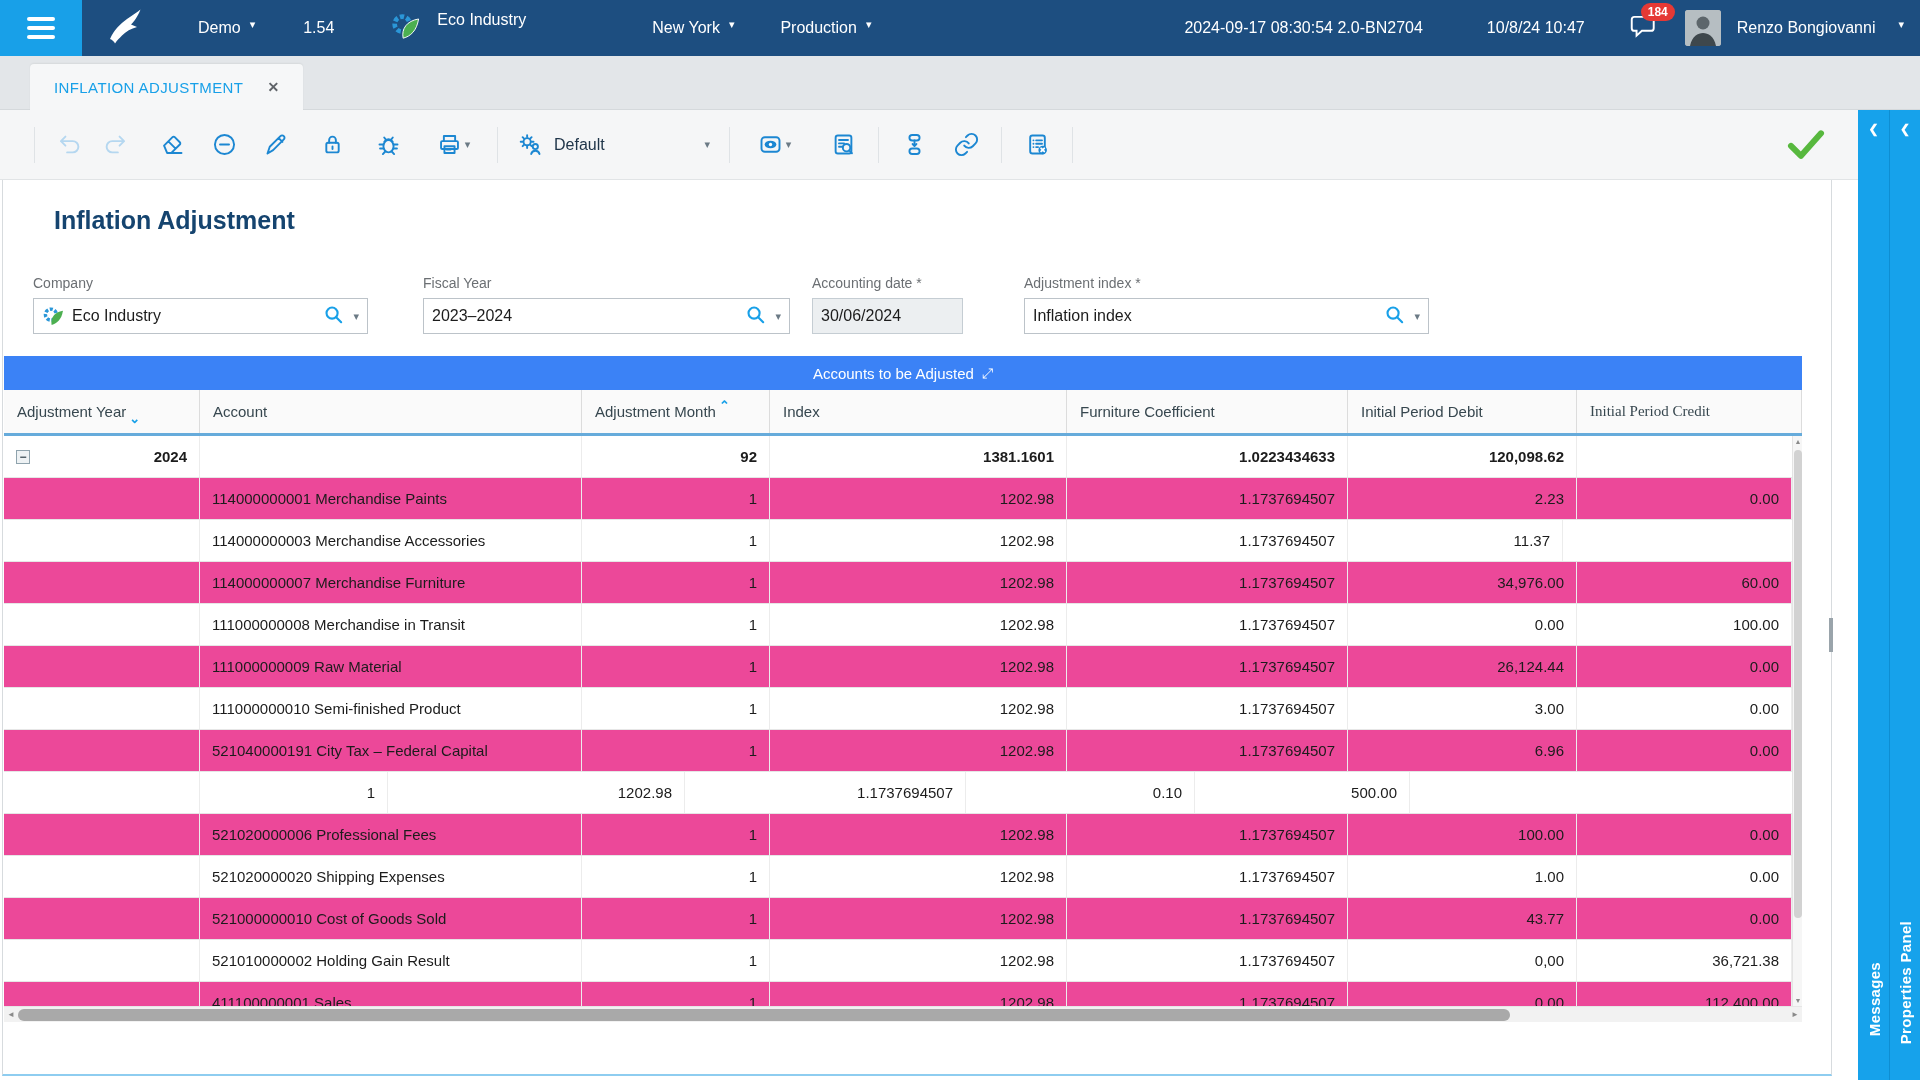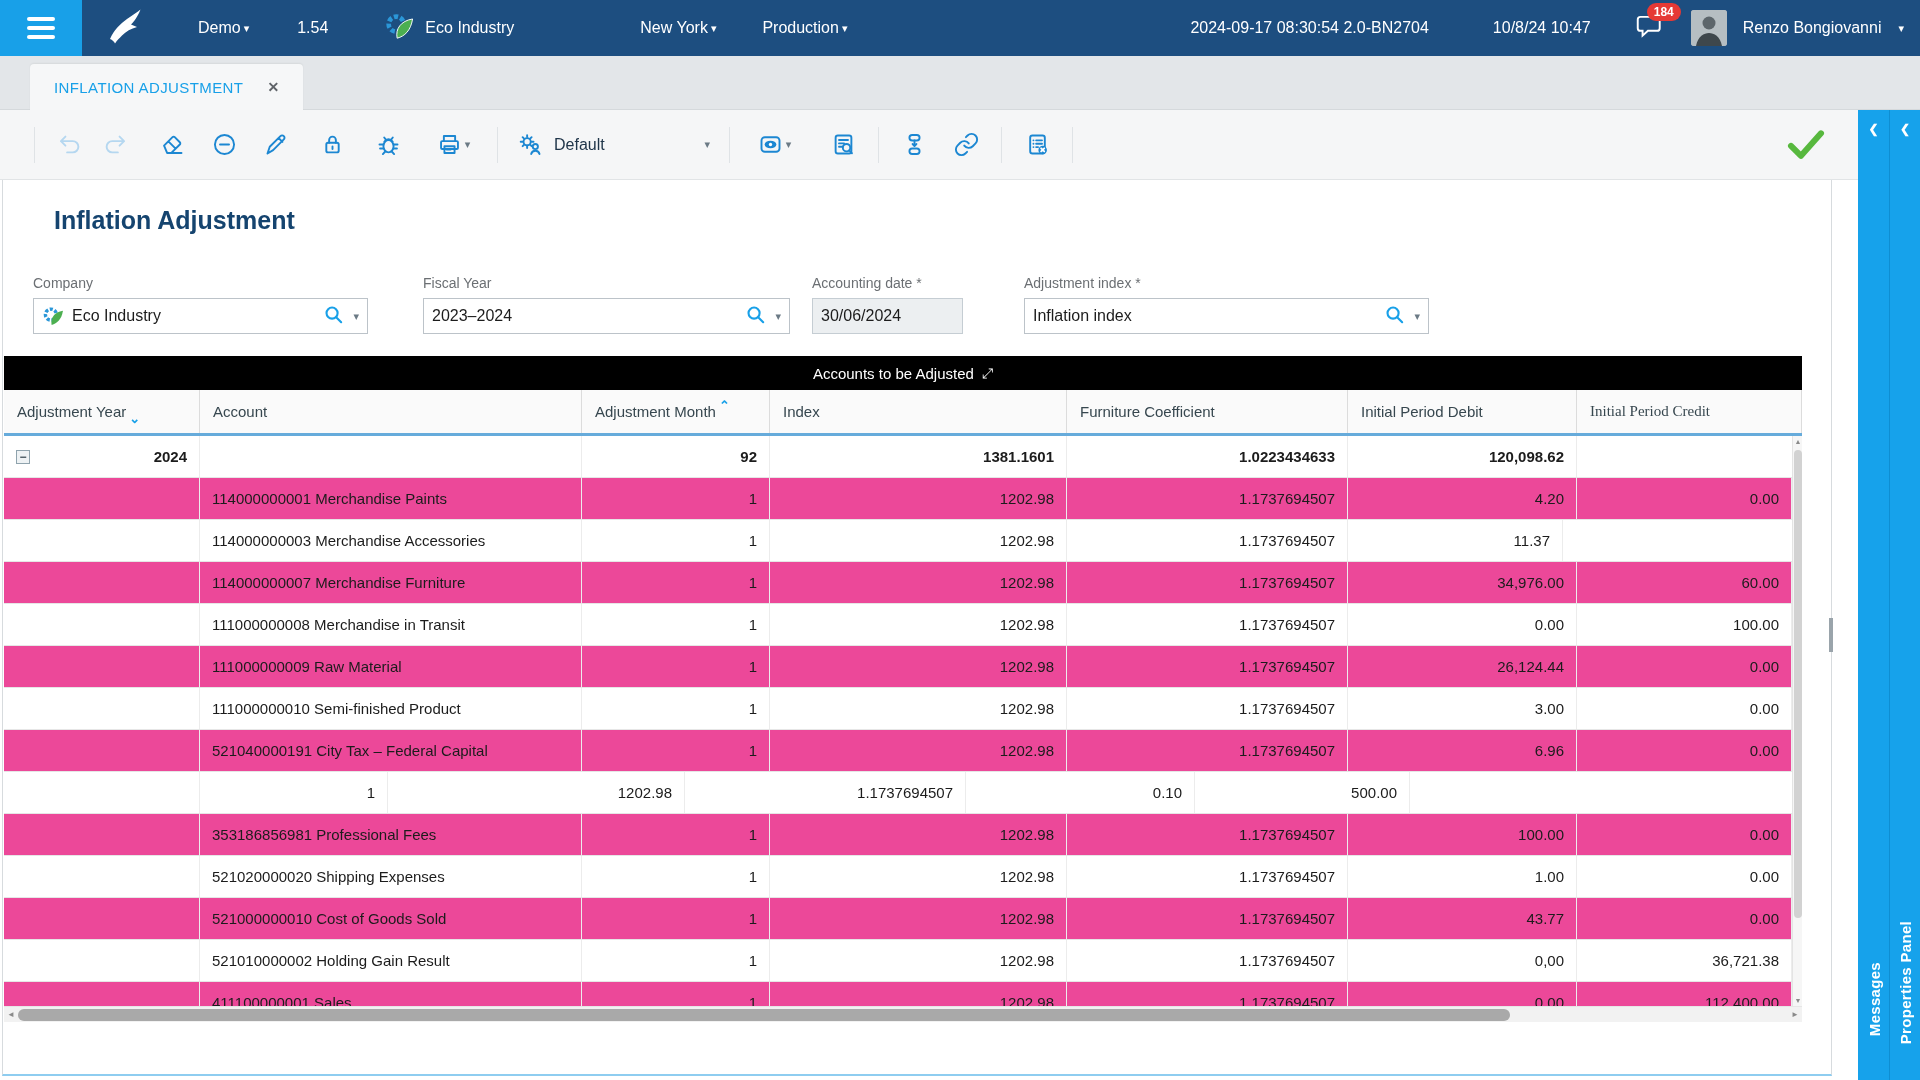--- a/index.html
+++ b/index.html
@@ -5,21 +5,21 @@
   *{box-sizing:border-box;margin:0;padding:0;}
   html,body{width:1920px;height:1080px;overflow:hidden;}
   body{font-family:"Liberation Sans",sans-serif;background:#fff;}
   .app{position:relative;width:1920px;height:1080px;background:#fff;display:flex;flex-direction:column;}
 
   
   .topbar{height:56px;background:#1d4e80;display:flex;align-items:center;color:#fff;flex:0 0 auto;}
   .burger{width:82px;height:56px;background:#18a0e8;display:flex;flex-direction:column;align-items:center;justify-content:center;gap:5px;cursor:pointer;}
   .burger i{display:block;width:28px;height:4px;background:#fff;border-radius:2px;}
   .bird{margin-left:20px;}
-  .tb-item{font-size:16px;display:flex;align-items:center;gap:3px;white-space:nowrap;}
+  .tb-item{font-size:16px;display:flex;gap:9px;white-space:nowrap;}
   .caret{font-size:11px;color:#fff;line-height:1;}
   .tb-right{margin-left:auto;display:flex;align-items:center;gap:0;padding-right:16px;}
   .badge-wrap{position:relative;margin-left:42px;}
   .badge{position:absolute;top:-8px;left:14px;background:#e53935;color:#fff;font-size:12px;font-weight:700;padding:2px 7px;border-radius:9px;}
   .avatar{width:36px;height:36px;border-radius:3px;background:#aeb6ba;overflow:hidden;margin-left:26px;}
 
   
   .tabbar{height:54px;background:#e3e6e9;display:flex;align-items:flex-end;border-bottom:1px solid #d5d9dc;flex:0 0 auto;}
   .tab{margin-left:30px;height:46px;background:#f6f7f8;border-radius:4px 4px 0 0;display:flex;align-items:center;padding:0 24px;margin-bottom:-1px;box-shadow:0 -1px 2px rgba(0,0,0,.06);}
   .tab-label{color:#18a0e8;font-size:15px;letter-spacing:.4px;}
@@ -52,21 +52,21 @@
   .fbox.readonly{background:#eceff1;border-color:#c5cdd3;}
   .fbox .mag{margin-left:6px;}
   .fbox .dd-caret{margin-left:8px;}
   .f-company{width:335px;}
   .f-fiscal{width:367px;margin-left:55px;}
   .f-date{width:151px;margin-left:22px;}
   .f-index{width:405px;margin-left:61px;}
 
   
   .grid{position:relative;margin:22px 0 0 1px;width:1798px;}
-  .grid-titlebar{height:34px;background:#000000;color:#fff;display:flex;align-items:center;justify-content:center;font-size:15px;gap:8px;}
+  .grid-titlebar{height:34px;background:#3b82f6;color:#fff;display:flex;align-items:center;justify-content:center;font-size:15px;gap:8px;}
   .expand-ic{font-size:14px;cursor:pointer;}
   .ghead{display:flex;height:46px;background:#fafafa;border-bottom:3px solid #66abdb;width:1798px;}
   .hcell{display:flex;align-items:center;padding:0 13px;font-size:15px;color:#37474f;border-right:1px solid #dcdcdc;gap:3px;}
   .sort{color:#18a0e8;font-weight:700;font-size:13px;}
   .sort.asc{align-self:flex-start;margin-top:8px;}
   .sort.desc{align-self:flex-end;margin-bottom:7px;}
   .gbody{position:relative;height:570px;overflow:hidden;width:1788px;}
   .grow{display:flex;height:42px;border-bottom:1px solid #e6e6e6;background:#fff;cursor:pointer;}
   .grow.alt{background:#ec4899;}
   .gcell{display:flex;align-items:center;padding:0 12px;font-size:15px;color:#1c1c1c;border-right:1px solid #ececec;overflow:hidden;white-space:nowrap;}
@@ -368,21 +368,21 @@
                 <div class="gcell c3 num">1381.1601</div>
                 <div class="gcell c4 num">1.0223434633</div>
                 <div class="gcell c5 num">120,098.62</div>
               </div>
               <div class="grow alt">
                 <div class="gcell c0"></div>
                 <div class="gcell c1">114000000001 Merchandise Paints</div>
                 <div class="gcell c2 num">1</div>
                 <div class="gcell c3 num">1202.98</div>
                 <div class="gcell c4 num">1.1737694507</div>
-                <div class="gcell c5 num">4.20</div>
+                <div class="gcell c5 num">2.23</div>
                 <div class="gcell c6 num">0.00</div>
               </div>
               <div class="grow">
                 <div class="gcell c0"></div>
                 <div class="gcell c1">114000000003 Merchandise Accessories</div>
                 <div class="gcell c2 num">1</div>
                 <div class="gcell c3 num">1202.98</div>
                 <div class="gcell c4 num">1.1737694507</div>
                 <div class="gcell c6 num">11.37</div>
               </div>
@@ -434,21 +434,21 @@
               <div class="grow">
                 <div class="gcell c0"></div>
                 <div class="gcell c2 num">1</div>
                 <div class="gcell c3 num">1202.98</div>
                 <div class="gcell c4 num">1.1737694507</div>
                 <div class="gcell c5 num">0.10</div>
                 <div class="gcell c6 num">500.00</div>
               </div>
               <div class="grow alt">
                 <div class="gcell c0"></div>
-                <div class="gcell c1">353186856981 Professional Fees</div>
+                <div class="gcell c1">521020000006 Professional Fees</div>
                 <div class="gcell c2 num">1</div>
                 <div class="gcell c3 num">1202.98</div>
                 <div class="gcell c4 num">1.1737694507</div>
                 <div class="gcell c5 num">100.00</div>
                 <div class="gcell c6 num">0.00</div>
               </div>
               <div class="grow">
                 <div class="gcell c0"></div>
                 <div class="gcell c1">521020000020 Shipping Expenses</div>
                 <div class="gcell c2 num">1</div>

